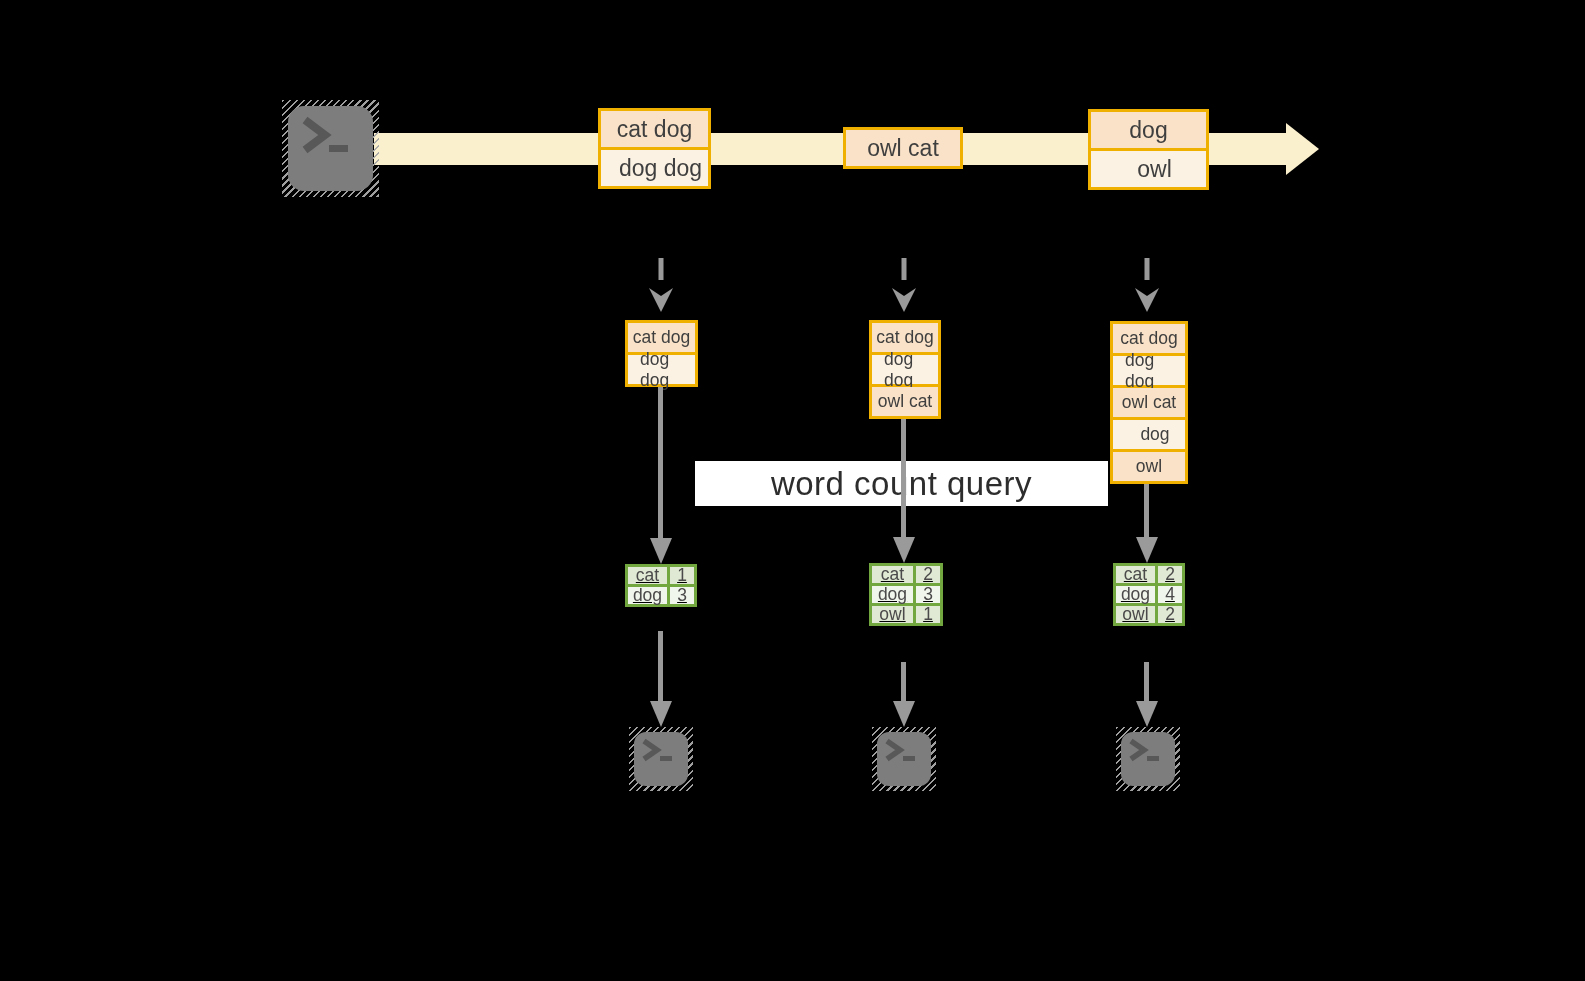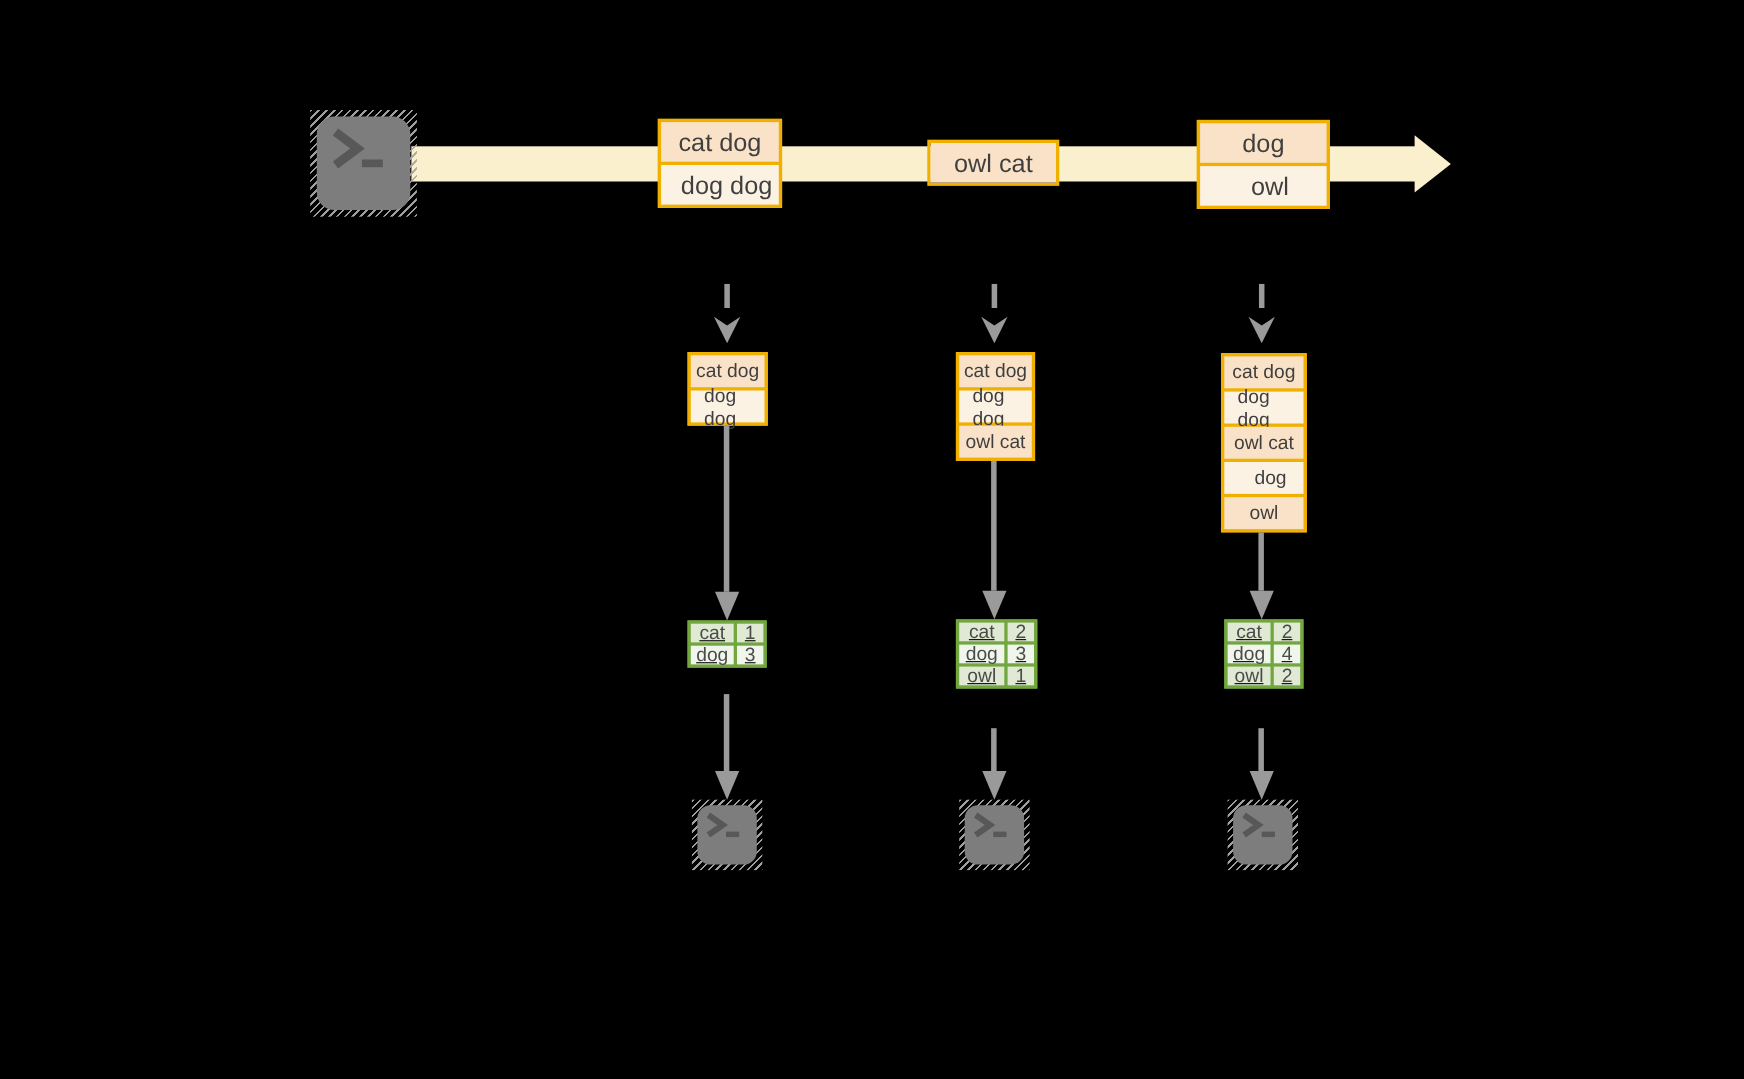--- a/index.html
+++ b/index.html
@@ -106,20 +106,23 @@
     <div class="orow d">owl cat</div>
   </div>
   <div class="obox small" style="left:1110px;top:321px;width:78px">
     <div class="orow d">cat dog</div>
     <div class="orow l">dog dog</div>
     <div class="orow d">owl cat</div>
     <div class="orow l">dog</div>
     <div class="orow d">owl</div>
   </div>
 
+  <div class="banner">
+    <span>word count query</span>
+  </div>
 
   <div class="vline" style="left:658px;top:387px;height:151px"></div>
   <div class="vhead" style="left:650px;top:538px"></div>
   <div class="vline" style="left:901px;top:419px;height:118px"></div>
   <div class="vhead" style="left:893px;top:537px"></div>
   <div class="vline" style="left:1144px;top:484px;height:53px"></div>
   <div class="vhead" style="left:1136px;top:537px"></div>
 
   <div class="gtable" style="left:625px;top:564px;width:72px">
     <div class="grow d">

